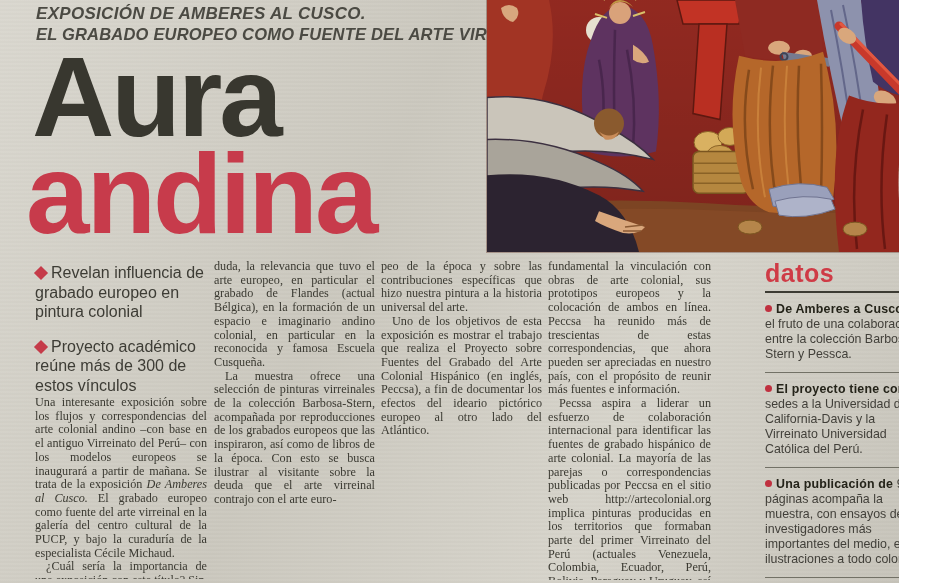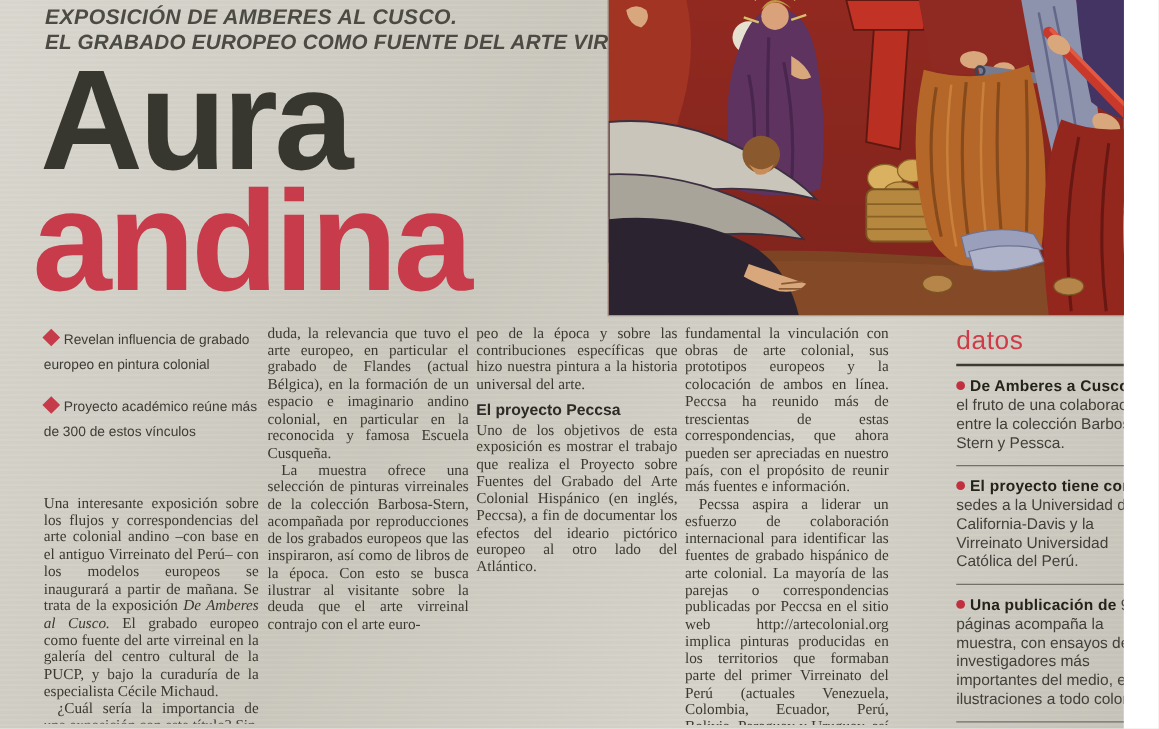--- a/index.html
+++ b/index.html
@@ -18,36 +18,36 @@
   .kicker .k1 { font-size:17px; letter-spacing:.3px; line-height:21px; }
   .kicker .k2 { font-size:16.5px; letter-spacing:.2px; line-height:21px; }
   
   .hl { position:absolute; font-weight:700; letter-spacing:-3px; line-height:1; }
   .hl-1 { left:32px; top:40px; font-size:114px; color:#38372f; }
   .hl-2 { left:26px; top:137px; font-size:114px; color:#c73b4b; }
   
   .photo { position:absolute; left:487px; top:0; width:440px; height:252px; box-shadow:0 0 0 1px rgba(90,40,30,.35); }
   .photo svg { display:block; width:100%; height:100%; }
   
-  .deck { position:absolute; left:35px; top:263px; width:178px; font-size:11px; line-height:19.5px; color:#3d3c35; }
+  .deck { position:absolute; left:35px; top:263px; width:178px; font-size:16px; line-height:19.5px; color:#3d3c35; }
   .deck .deck-item { margin-bottom:15px; }
   .diamond { display:inline-block; width:10px; height:10px; background:#c53b49; transform:rotate(45deg); margin:0 5px 0 1px; position:relative; top:0px; }
   
   .body-col { position:absolute; overflow:hidden; font-family:"Liberation Serif", serif;
               font-size:12.2px; line-height:13.7px; text-align:justify; color:#3a3931; }
   .col1 { left:35px;  top:396px; width:172px; height:183px; }
   .col2 { left:214px; top:260px; width:161px; height:320px; }
   .col3 { left:381px; top:260px; width:161px; height:320px; }
   .col4 { left:548px; top:260px; width:163px; height:320px; }
   .body-col p { margin:0; }
   .body-col p + p { text-indent:11px; }
   .subhead { font-family:"Liberation Sans", sans-serif; font-weight:700; font-size:12.6px; color:#2c2b25; margin:7px 0 2px; text-align:left; }
   
   .datos { position:absolute; left:765px; top:260px; width:159px; }
-  .datos-title { color:#cf3b46; font-weight:400; font-size:21px; line-height:26px; letter-spacing:.5px; }
+  .datos-title { color:#cf3b46; font-weight:700; font-size:25px; line-height:26px; letter-spacing:.5px; }
   .datos-rule { border:none; border-top:2px solid #3c3b33; margin:5px 0 0; }
   .datos-item { padding:9px 0 10px; border-bottom:1px solid #727166; font-size:12.4px; line-height:15px; color:#413f39; }
   .datos-item b { color:#242319; letter-spacing:.2px;text-align:right; }
   .dot { display:inline-block; width:7px; height:7px; border-radius:50%; background:#c0303f; margin-right:4px; position:relative; top:-1px; }
   .em { font-style:italic; }
 </style>
 </head>
 <body>
 
 <div class="page">
@@ -152,21 +152,20 @@
     <p>¿Cuál sería la importancia de una exposición con este título? Sin</p>
   </div>
 
   <div class="body-col col2">
     <p>duda, la relevancia que tuvo el arte europeo, en particular el grabado de Flandes (actual Bélgica), en la formación de un espacio e imaginario andino colonial, en particular en la reconocida y famosa Escuela Cusqueña.</p>
     <p>La muestra ofrece una selección de pinturas virreinales de la colección Barbosa-Stern, acompañada por reproducciones de los grabados europeos que las inspiraron, así como de libros de la época. Con esto se busca ilustrar al visitante sobre la deuda que el arte virreinal contrajo con el arte euro-</p>
   </div>
 
   <div class="body-col col3">
     <p>peo de la época y sobre las contribuciones específicas que hizo nuestra pintura a la historia universal del arte.</p>
-    <h4 class="subhead">El proyecto Peccsa</h4>
     <p>Uno de los objetivos de esta exposición es mostrar el trabajo que realiza el Proyecto sobre Fuentes del Grabado del Arte Colonial Hispánico (en inglés, Peccsa), a fin de documentar los efectos del ideario pictórico europeo al otro lado del Atlántico.</p>
 
   </div>
 
   <div class="body-col col4">
     <p>fundamental la vinculación con obras de arte colonial, sus prototipos europeos y la colocación de ambos en línea. Peccsa ha reunido más de trescientas de estas correspondencias, que ahora pueden ser apreciadas en nuestro país, con el propósito de reunir más fuentes e información.</p>
     <p>Pecssa aspira a liderar un esfuerzo de colaboración internacional para identificar las fuentes de grabado hispánico de arte colonial. La mayoría de las parejas o correspondencias publicadas por Peccsa en el sitio web http://artecolonial.org implica pinturas producidas en los territorios que formaban parte del primer Virreinato del Perú (actuales Venezuela, Colombia, Ecuador, Perú, Bolivia, Paraguay y Uruguay, así como la mayoría de Chile y Argentina).</p>
   </div>
 
   <div class="datos">

